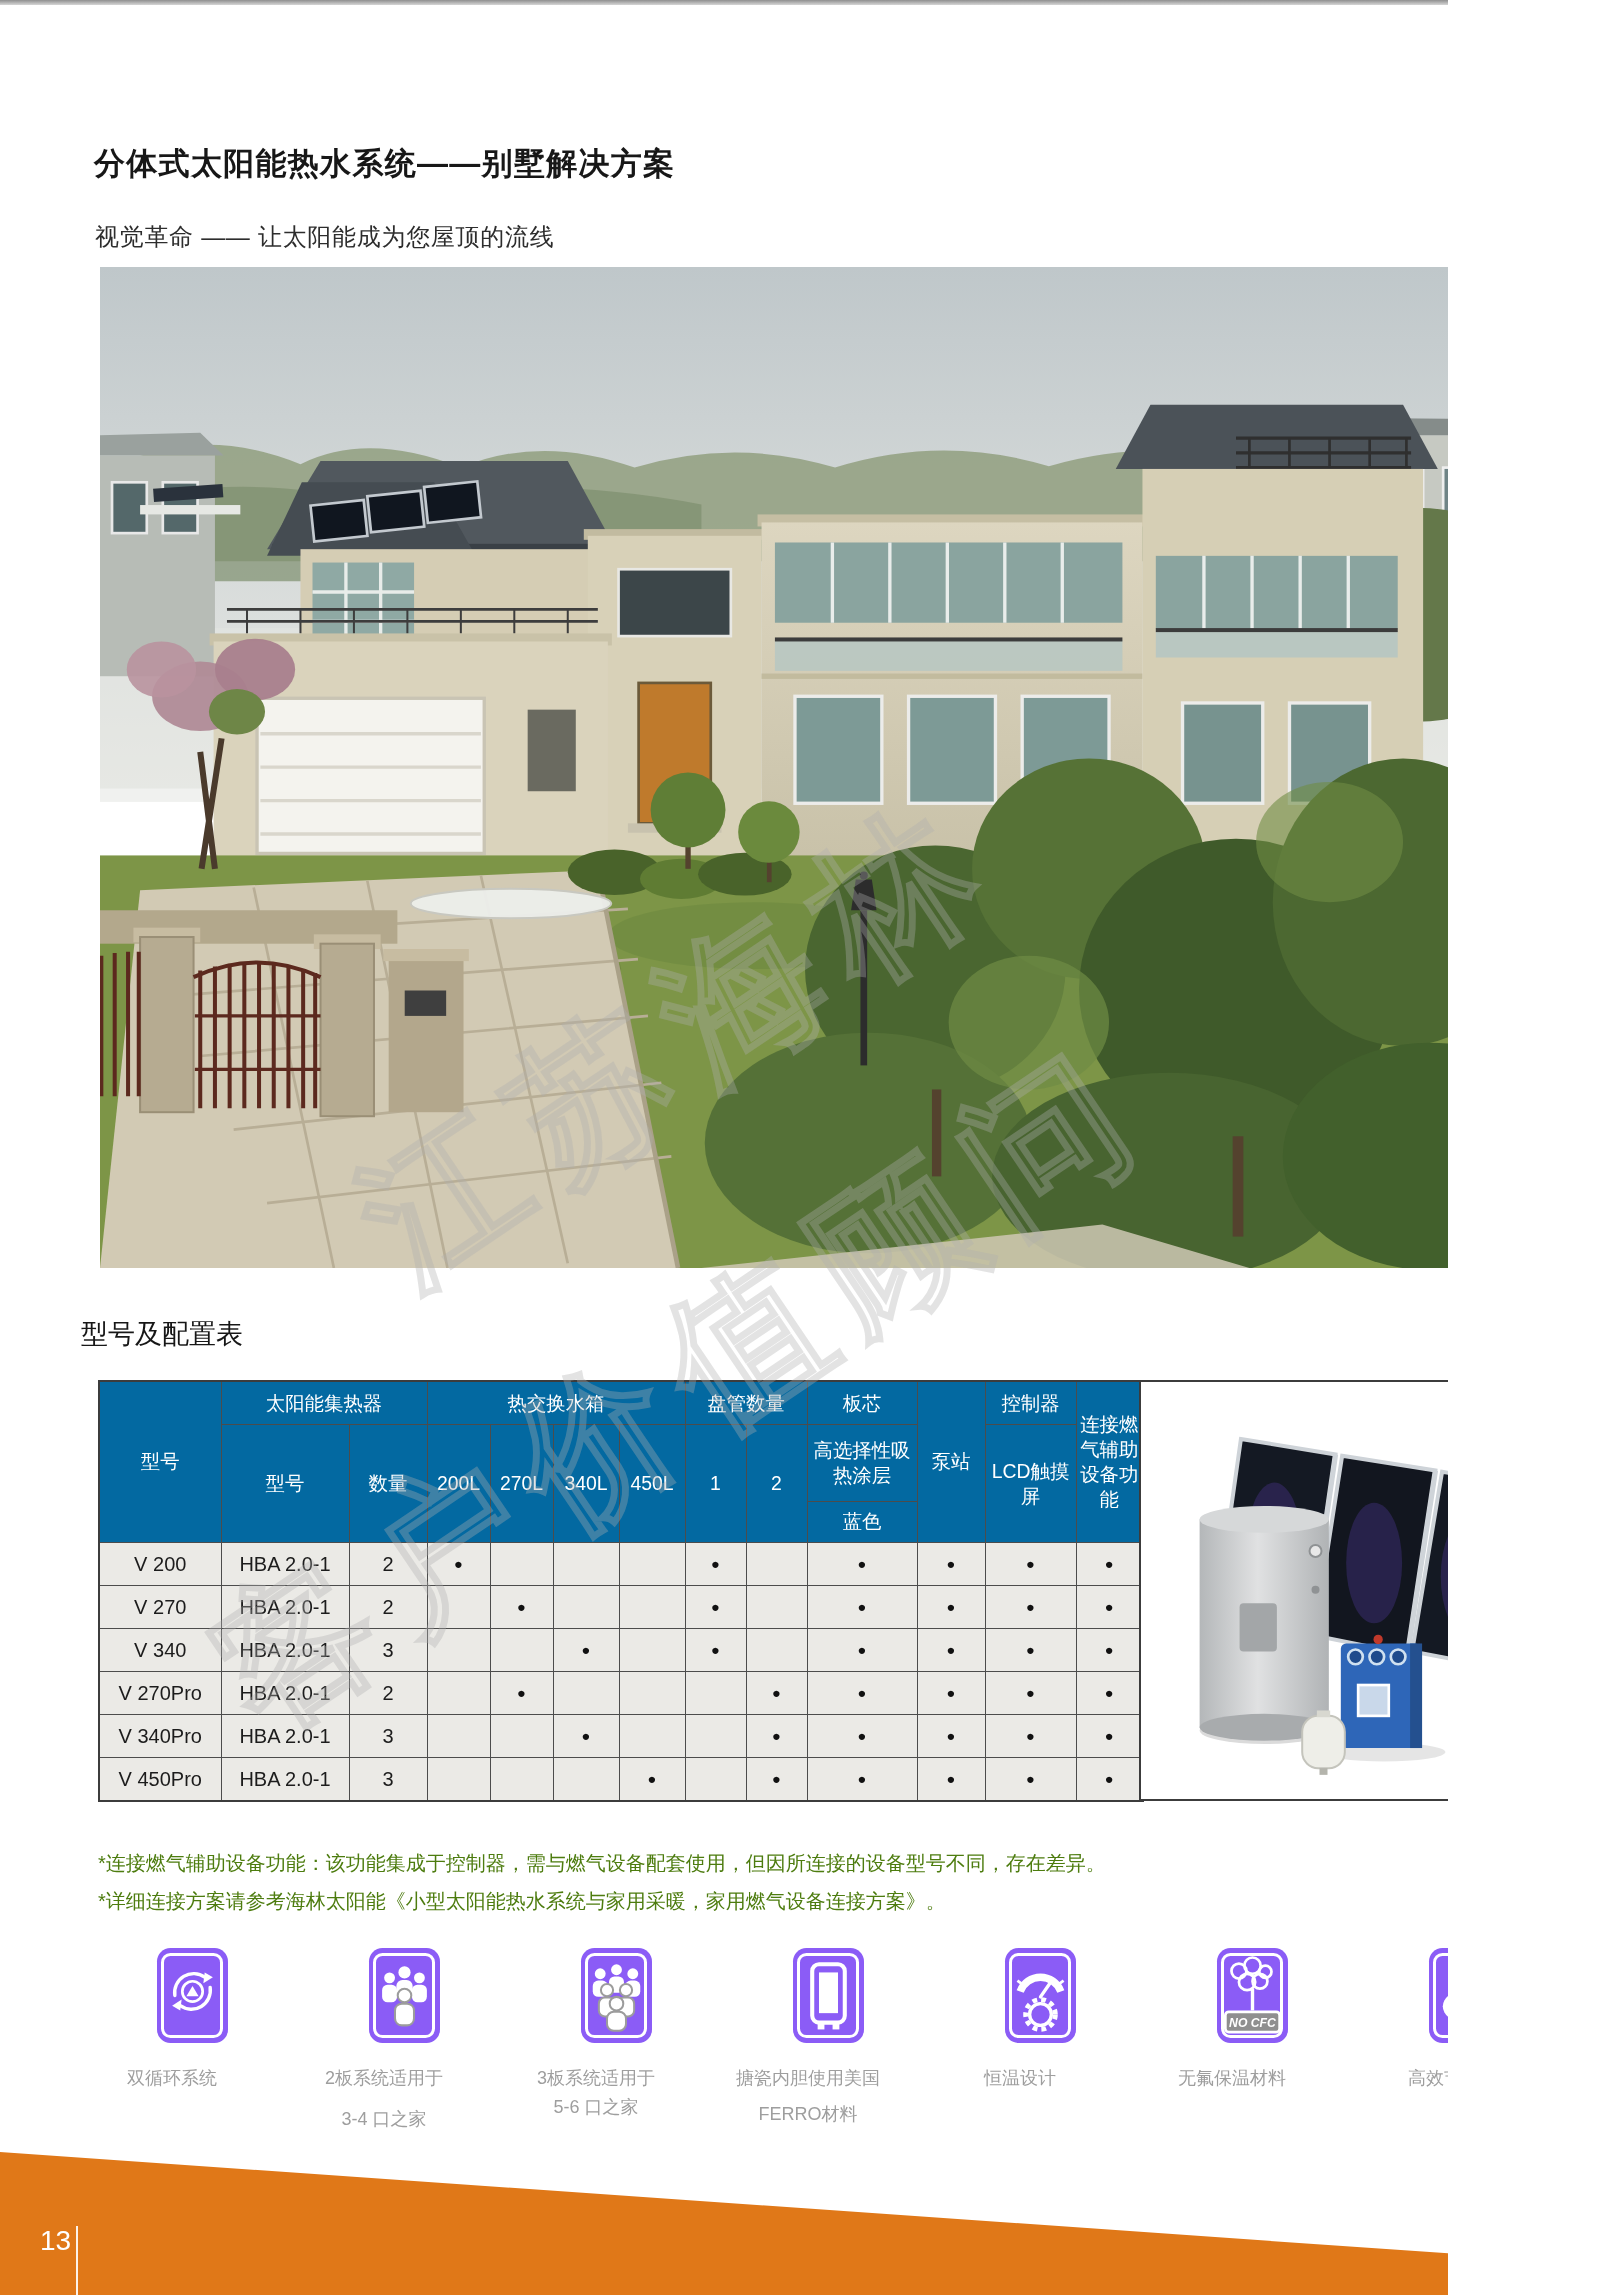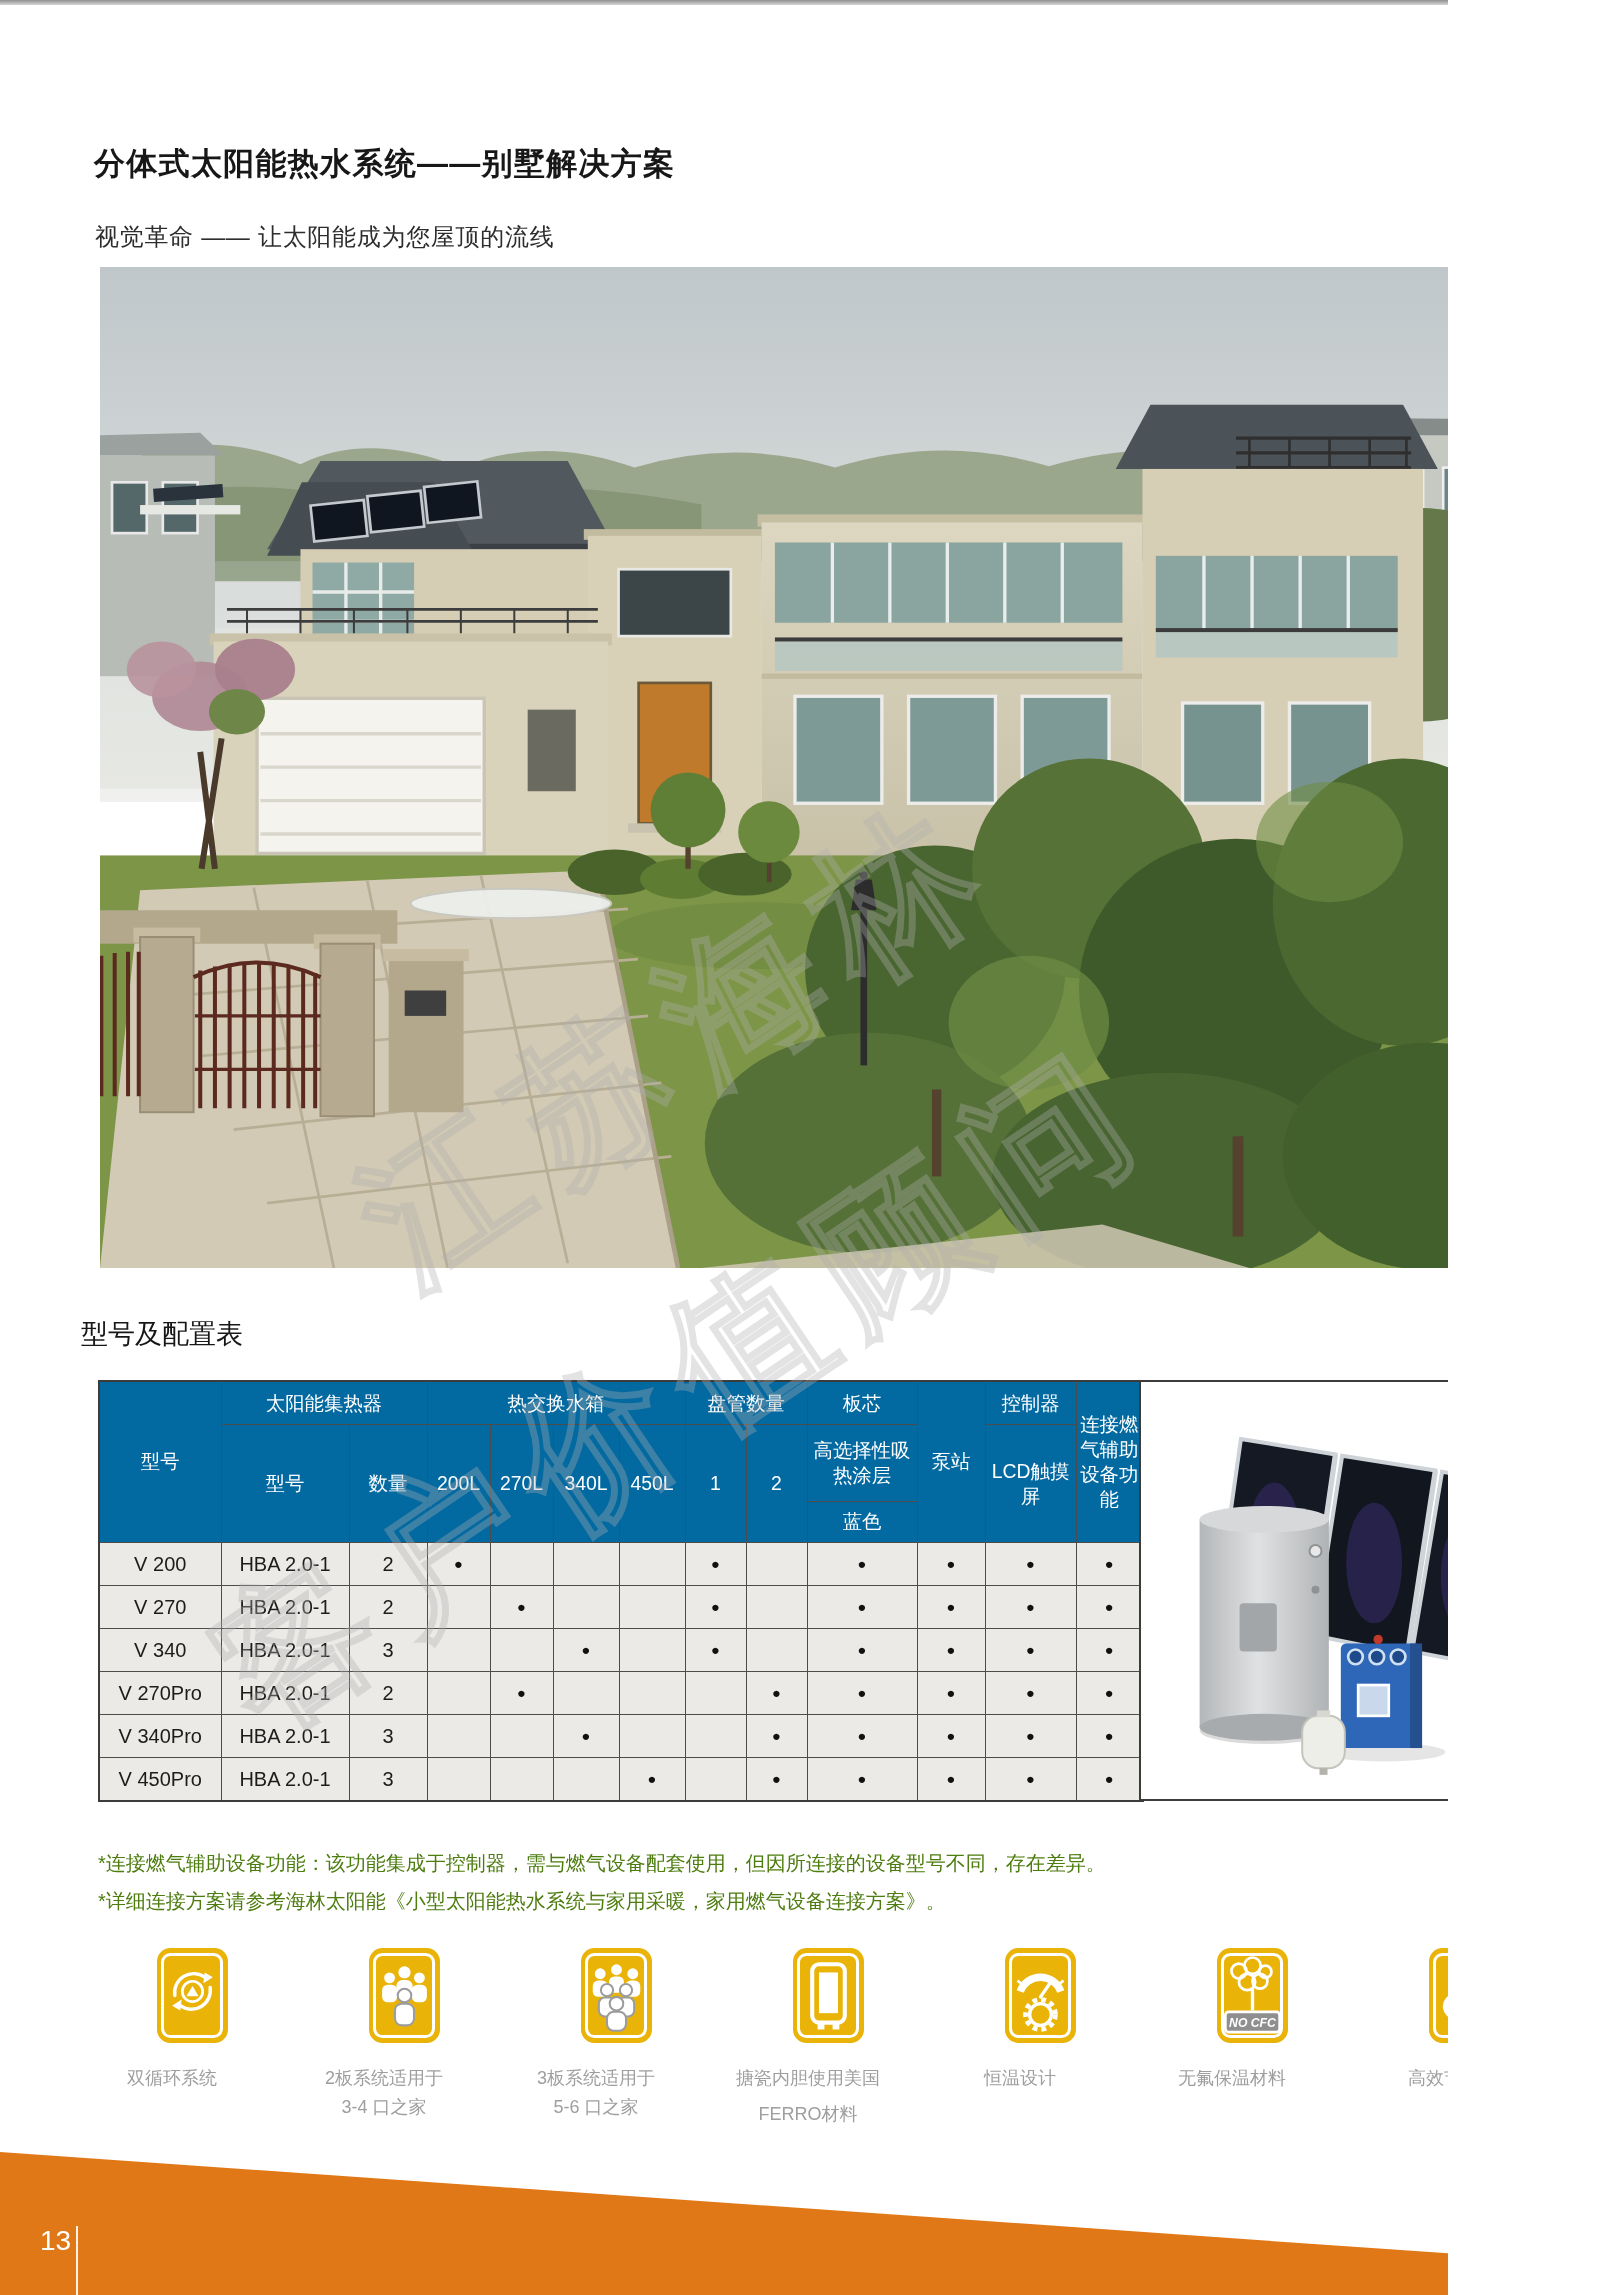--- a/index.html
+++ b/index.html
@@ -26,21 +26,21 @@
   .spec-table td.dot{font-size:14.7px;color:#111111;}
 
   .product-box{position:absolute;left:1139px;top:1380px;width:393px;height:421px;
                border:2.7px solid #3c3c3c;background:#ffffff;box-sizing:border-box;}
   .product-box svg{display:block;width:100%;height:100%;}
 
   .notes{position:absolute;left:98px;top:1844px;font-size:20px;color:#4d7c0f;line-height:38px;}
 
   .features{position:absolute;left:86px;top:1948px;width:1444px;display:flex;justify-content:space-between;}
   .feature{width:172px;display:flex;flex-direction:column;align-items:center;}
-  .badge{position:relative;width:71px;height:95px;background:#eab308;border-radius:13.4px;margin-left:40px;}
+  .badge{position:relative;width:71px;height:95px;background:#8b5cf6;border-radius:13.4px;margin-left:40px;}
   .badge::before{content:"";position:absolute;inset:4.7px;border:3.3px solid #ffffff;border-radius:9.4px;}
   .badge svg{position:absolute;inset:0;width:71px;height:95px;}
   .caption{margin-top:21.4px;font-size:18px;color:#9e9e9e;text-align:center;line-height:29px;}
 
   .footer-band{position:absolute;left:0;top:2152px;width:1614px;height:143px;background:#e07818;
                clip-path:polygon(0 0,100% 79%,100% 100%,0 100%);}
   .page-number{position:absolute;left:40px;top:2225px;color:#ffffff;font-size:28px;text-align:right;}
   .page-bar{position:absolute;left:76px;top:2226px;width:2px;height:70px;background:rgba(255,255,255,.9);}
 
   .wm{position:absolute;font-size:157px;font-weight:bold;letter-spacing:23px;white-space:nowrap;
@@ -414,21 +414,21 @@
             <circle cx="74" cy="44" r="8"></circle>
               <rect x="63" y="54" width="22" height="26" rx="8"></rect>
             <circle cx="52" cy="36" r="9"></circle>
               <rect x="40" y="47" width="24" height="28" rx="9"></rect>
           </g>
           <circle cx="52" cy="70" r="10" fill="#ffffff" stroke="#9c9c9c" stroke-width="3"></circle>
           <rect x="38" y="82" width="28" height="32" rx="10" fill="#ffffff" stroke="#9c9c9c" stroke-width="3"></rect>
         </svg>
       </div>
       <div class="caption">2板系统适用于</div>
-      <div class="caption" style="margin-top:0">3-4 口之家</div>
+      <div class="caption" style="margin-top:12px">3-4 口之家</div>
     </div>
 
     <div class="feature">
       <div class="badge">
         <svg viewBox="0 0 104 140">
           <g fill="#ffffff">
             <circle cx="28" cy="38" r="8"></circle>
               <rect x="17" y="48" width="22" height="24" rx="8"></rect>
             <circle cx="76" cy="38" r="8"></circle>
               <rect x="65" y="48" width="22" height="24" rx="8"></rect>

